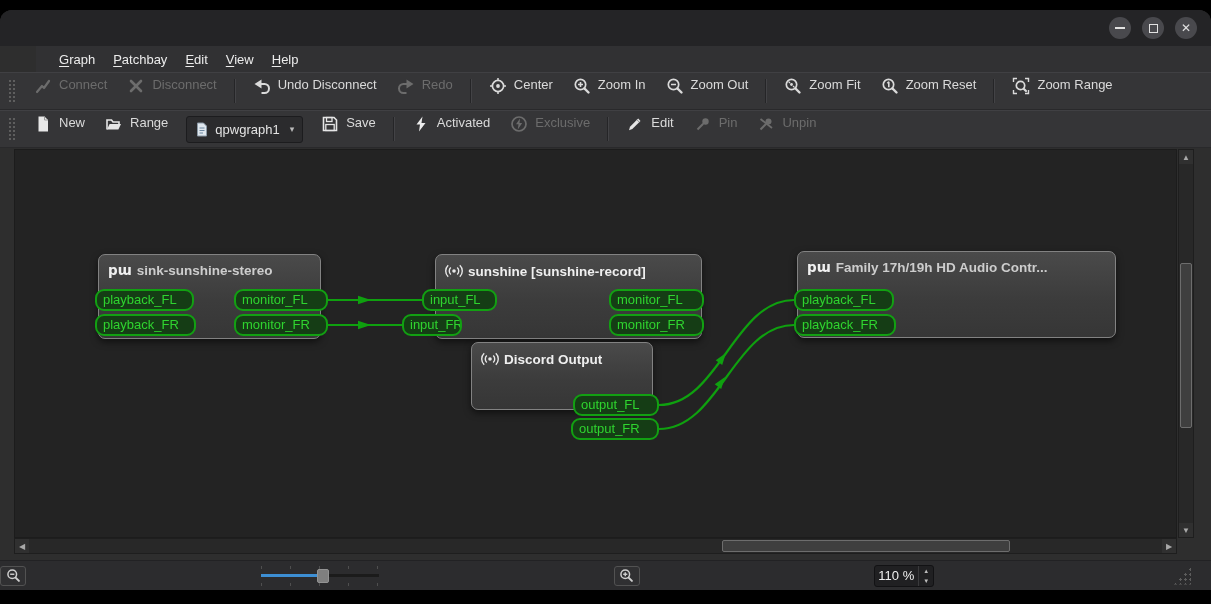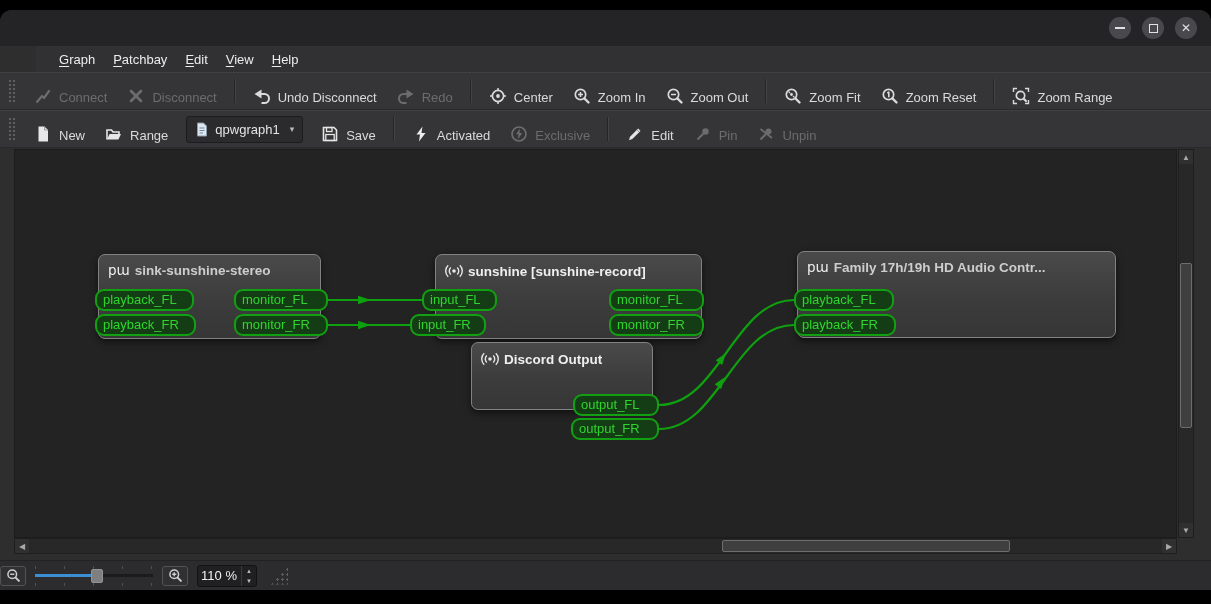--- a/index.html
+++ b/index.html
@@ -38,21 +38,21 @@
   .toolbar {
     height:38px; background:#353537; border-top:1px solid #404043;
     border-bottom:1px solid #29292b; display:flex; align-items:center;
     padding:0 4px;
   }
   .tb-handle {
     width:8px; height:24px; margin:0 8px 0 4px;
     background-image:radial-gradient(circle, #5e5e5e 1px, rgba(0,0,0,0) 1.2px);
     background-size:4px 4px;
   }
-  .tb-btn { display:flex; align-items:flex-end; gap:7px; padding:0 10px; height:28px; color:#dadada; white-space:nowrap; }
+  .tb-btn { display:flex; align-items:flex-start; gap:7px; padding:0 10px; height:28px; color:#dadada; white-space:nowrap; }
   .tb-btn.disabled { color:#6c6c6c; }
   .tb-sep { width:0; height:24px; border-left:1px solid #252527; border-right:1px solid #434346; margin:0 7px; }
   .ico { display:block; }
   .combo {
     display:flex; align-items:center; gap:6px; height:27px; padding:0 8px;
     background:#2b2b2d; border:1px solid #1c1c1e; border-radius:3px; margin:0 8px;
     color:#e4e4e4;
   }
   .combo .caret { font-size:9px; color:#b9b9b9; margin-left:4px; }
   
@@ -64,21 +64,21 @@
   .node {
     position:absolute; border:1px solid #828282; border-radius:7px;
     background:linear-gradient(180deg,#4a4a4a 0%, #3c3c3c 55%, #363636 100%);
     box-shadow:0 3px 7px rgba(0,0,0,.55);
   }
   .node-title {
     display:flex; align-items:center; gap:5px; padding:7px 9px;
     font-weight:bold; font-size:13.5px; color:#cdcdcd; white-space:nowrap; overflow:hidden;
   }
   .node-title.bright { color:#efefef; }
-  .pw-ico { font-weight:normal; color:#f0f0f0; font-family:"DejaVu Sans", sans-serif;text-align:center; }
+  .pw-ico { font-weight:bold; color:#f0f0f0; font-family:"DejaVu Sans", sans-serif;text-align:center; }
   .wires { position:absolute; left:0; top:0; }
   .port {
     position:absolute; height:22px; line-height:18px; padding-left:6px;
     background:#153d15; border:2px solid #12a012; border-radius:9px;
     color:#2fd42f; white-space:nowrap; overflow:hidden; font-size:13px;
   }
   
   .v-scroll {
     position:absolute; left:1178px; top:1px; width:16px; height:389px;
     background:#282828; border:1px solid #1e1e1e;
@@ -88,21 +88,21 @@
     background:#282828; border:1px solid #1e1e1e;
   }
   .scroll-btn {
     position:absolute; width:14px; height:14px; display:flex; align-items:center;
     justify-content:center; color:#a8a8a8; font-size:8px; background:#303030;
   }
   .scroll-thumb { position:absolute; background:#3f3f3f; border:1px solid #6d6d6d; border-radius:2px; }
   
   .statusbar {
     position:relative; height:30px; background:#2c2c2e; border-top:1px solid #222224;
-    display:flex; align-items:center; justify-content:flex-start; gap:9px; padding-right:20px;
+    display:flex; align-items:center; justify-content:space-between; gap:9px; padding-right:20px;
   }
   .sb-btn {
     width:26px; height:20px; background:#303032; border:1px solid #525252;
     border-radius:3px; display:flex; align-items:center; justify-content:center; color:#cfcfcf;
   }
   .slider { position:relative; width:118px; height:20px; }
   .slider .ticks {
     position:absolute; left:0; right:0; height:3px;
     background:repeating-linear-gradient(90deg, #4f4f4f 0 1px, rgba(0,0,0,0) 1px 29px);
   }
@@ -374,21 +374,21 @@
             <polygon points="0,0 -12,4 -12,-4" transform="translate(710,227) rotate(-54)"></polygon>
           </g>
         </svg>
 
         <div class="port" style="left:80px; top:139px; width:99px;">playback_FL</div>
         <div class="port" style="left:80px; top:164px; width:101px;">playback_FR</div>
         <div class="port" style="left:219px; top:139px; width:94px;">monitor_FL</div>
         <div class="port" style="left:219px; top:164px; width:94px;">monitor_FR</div>
 
         <div class="port" style="left:407px; top:139px; width:75px;">input_FL</div>
-        <div class="port" style="left:395px; top:164px; width:76px;">input_FR</div>
+        <div class="port" style="left:387px; top:164px; width:60px;">input_FR</div>
         <div class="port" style="left:594px; top:139px; width:95px;">monitor_FL</div>
         <div class="port" style="left:594px; top:164px; width:95px;">monitor_FR</div>
 
         <div class="port" style="left:779px; top:139px; width:100px;">playback_FL</div>
         <div class="port" style="left:779px; top:164px; width:102px;">playback_FR</div>
 
         <div class="port" style="left:558px; top:244px; width:86px;">output_FL</div>
         <div class="port" style="left:556px; top:268px; width:88px;">output_FR</div>
       </div>
 

